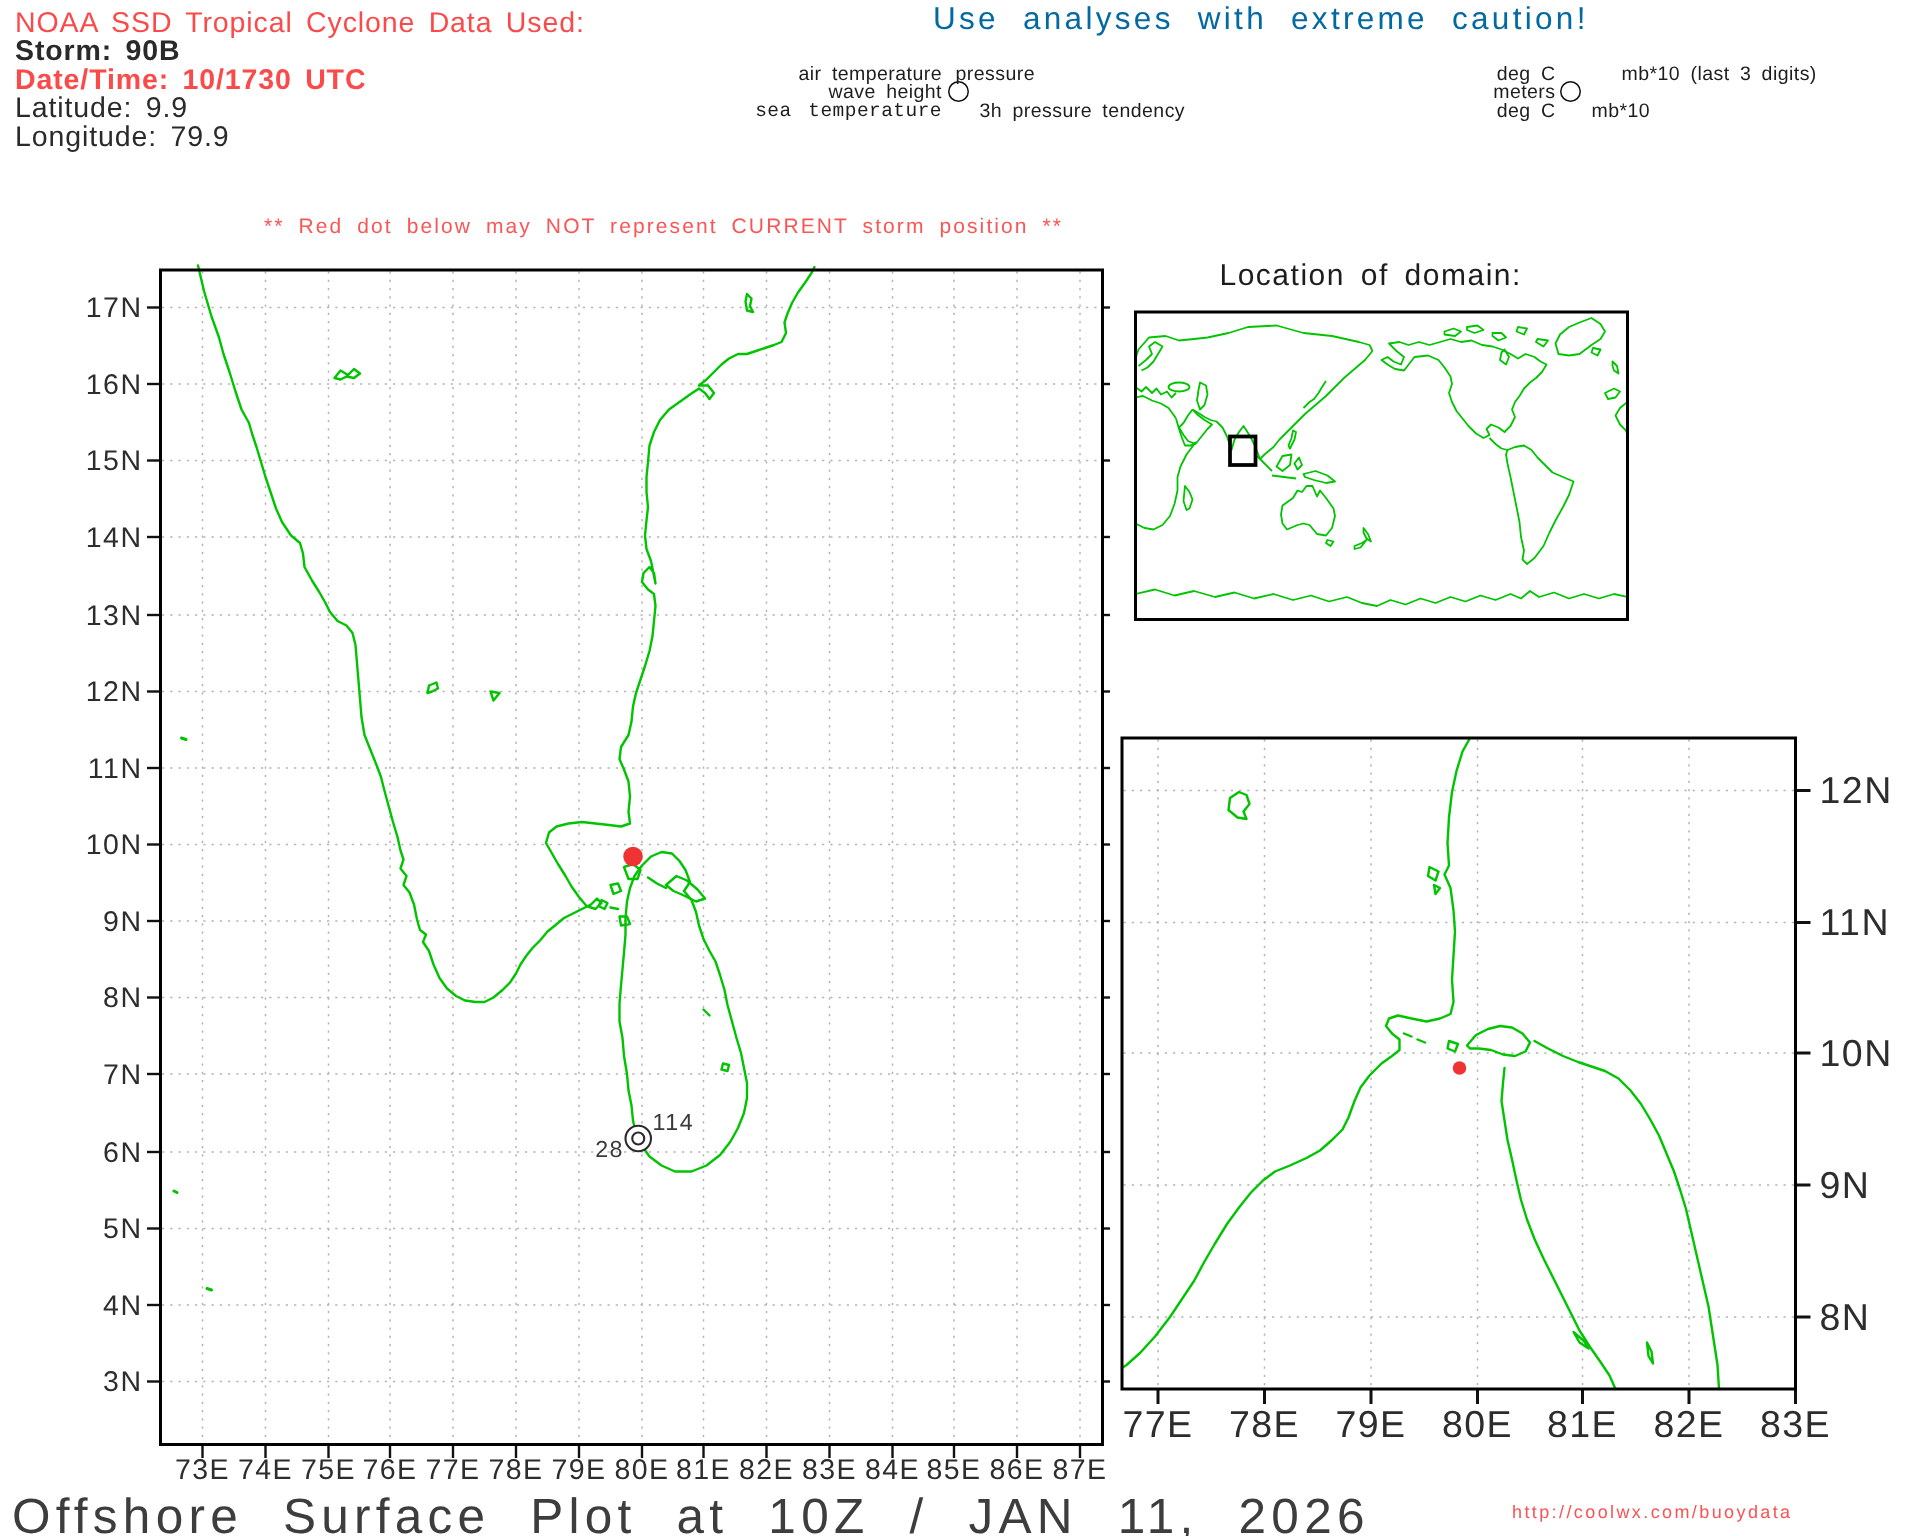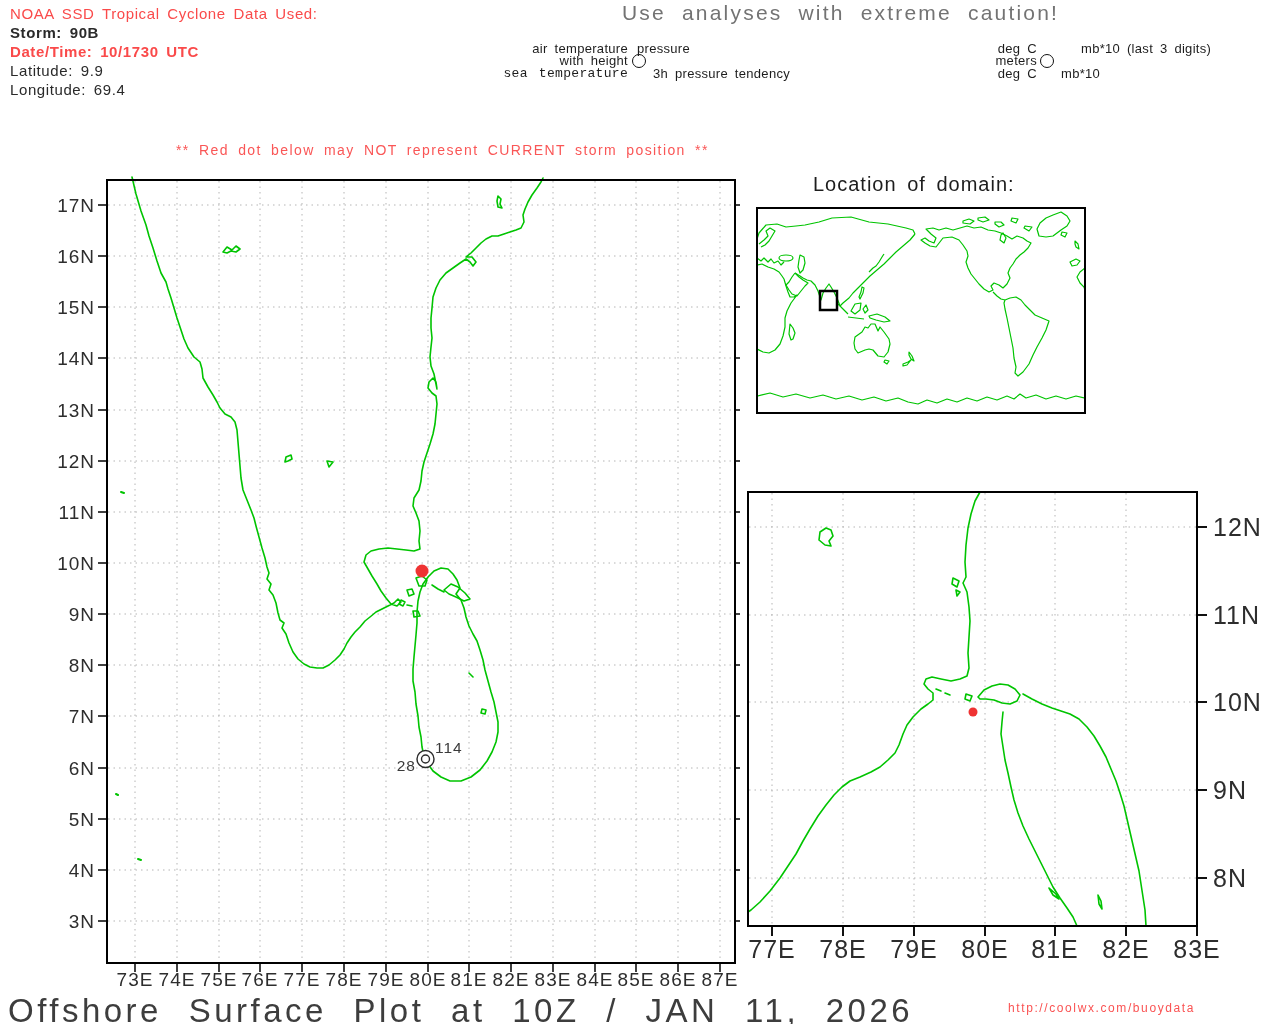--- a/index.html
+++ b/index.html
@@ -1,45 +1,45 @@
 <!DOCTYPE html>
 <html><head>
 <meta charset="utf-8">
 <style>
   html,body{margin:0;padding:0;background:#ffffff;}
   body{position:relative;width:1280px;height:1024px;overflow:hidden;
        font-family:"Liberation Sans",sans-serif;color:#222;}
   .abs{position:absolute;white-space:nowrap;}
-  .info{font-size:15px;letter-spacing:.6px;word-spacing:3px;color:#2a2a2a;}
+  .info{font-size:19px;letter-spacing:.6px;word-spacing:3px;color:#2a2a2a;}
   .red{color:#fa4a4a;}
   .bold{font-weight:bold;}
-  .warn{font-size:21px;letter-spacing:2.2px;word-spacing:8px;color:#737373;}
+  .warn{font-size:21px;letter-spacing:2.2px;word-spacing:8px;color:#0369a1;}
   .note{font-size:14px;letter-spacing:1.4px;word-spacing:4px;color:#fa5656;}
   .leg{font-size:13px;letter-spacing:.3px;word-spacing:3px;color:#1d1d1d;}
   .ralign{text-align:right;}
   .legcircle{width:12px;height:12px;border:1.5px solid #111;border-radius:50%;background:#fff;}
   .domtitle{font-size:20px;letter-spacing:1px;word-spacing:4px;color:#1d1d1d;}
   .ftitle{font-size:33px;font-weight:300;letter-spacing:3.5px;word-spacing:14px;color:#3d3d3d;}
   .furl{font-size:12px;letter-spacing:1.6px;color:#fa5252;text-decoration:none;}
   svg text{font-family:"Liberation Sans",sans-serif;}
 </style>
 </head>
 <body>
 
 <div class="abs info red" style="left:10px;top:5px;">NOAA SSD Tropical Cyclone Data Used:</div>
 <div class="abs info" style="left:10px;top:24px;font-weight:bold;">Storm: 90B</div>
 <div class="abs info red bold" style="left:10px;top:43px;">Date/Time: 10/1730 UTC</div>
 <div class="abs info" style="left:10px;top:62px;">Latitude: 9.9</div>
-<div class="abs info" style="left:10px;top:81px;">Longitude: 69.4</div>
+<div class="abs info" style="left:10px;top:81px;">Longitude: 79.9</div>
 
 <div class="abs warn" style="left:622px;top:1px;">Use analyses with extreme caution!</div>
 <div class="abs note" style="left:176px;top:142px;">** Red dot below may NOT represent CURRENT storm position **</div>
 
 <div class="abs leg ralign" style="right:652px;top:41px;width:180px;">air temperature</div>
-<div class="abs leg ralign" style="right:652px;top:53px;width:180px;">with height</div>
+<div class="abs leg ralign" style="right:652px;top:53px;width:180px;">wave height</div>
 <div class="abs leg ralign" style="right:652px;top:66px;width:180px;font-family:Liberation Mono, monospace;">sea temperature</div>
 <div class="abs legcircle" style="left:632px;top:54px;"></div>
 <div class="abs leg" style="left:637px;top:41px;">pressure</div>
 <div class="abs leg" style="left:653px;top:66px;">3h pressure tendency</div>
 
 <div class="abs leg ralign" style="right:243px;top:41px;width:120px;">deg C</div>
 <div class="abs leg ralign" style="right:243px;top:53px;width:120px;">meters</div>
 <div class="abs leg ralign" style="right:243px;top:66px;width:120px;">deg C</div>
 <div class="abs legcircle" style="left:1040px;top:54px;"></div>
 <div class="abs leg" style="left:1061px;top:41px;margin-left:20px;">mb*10 (last 3 digits)</div>

